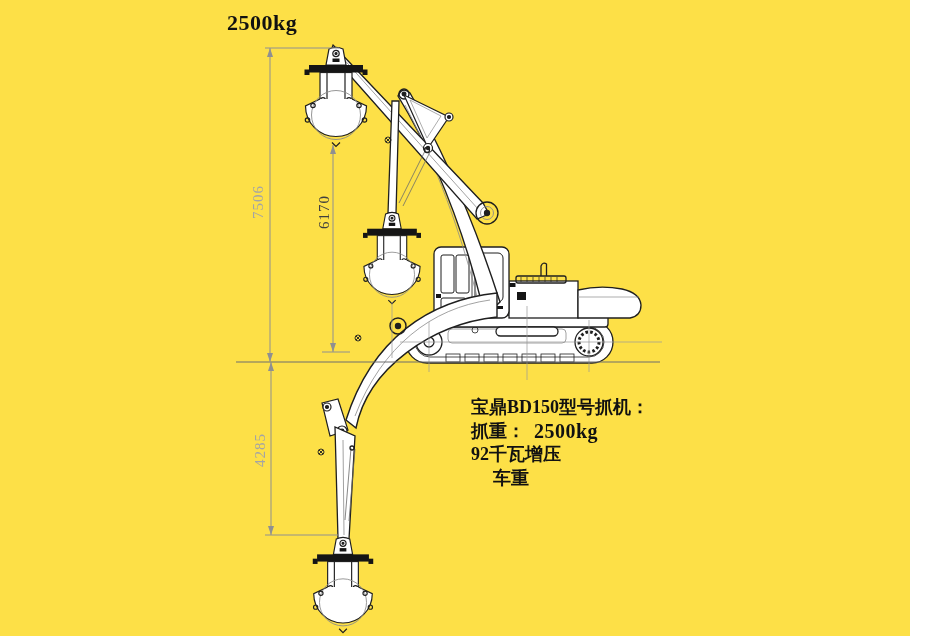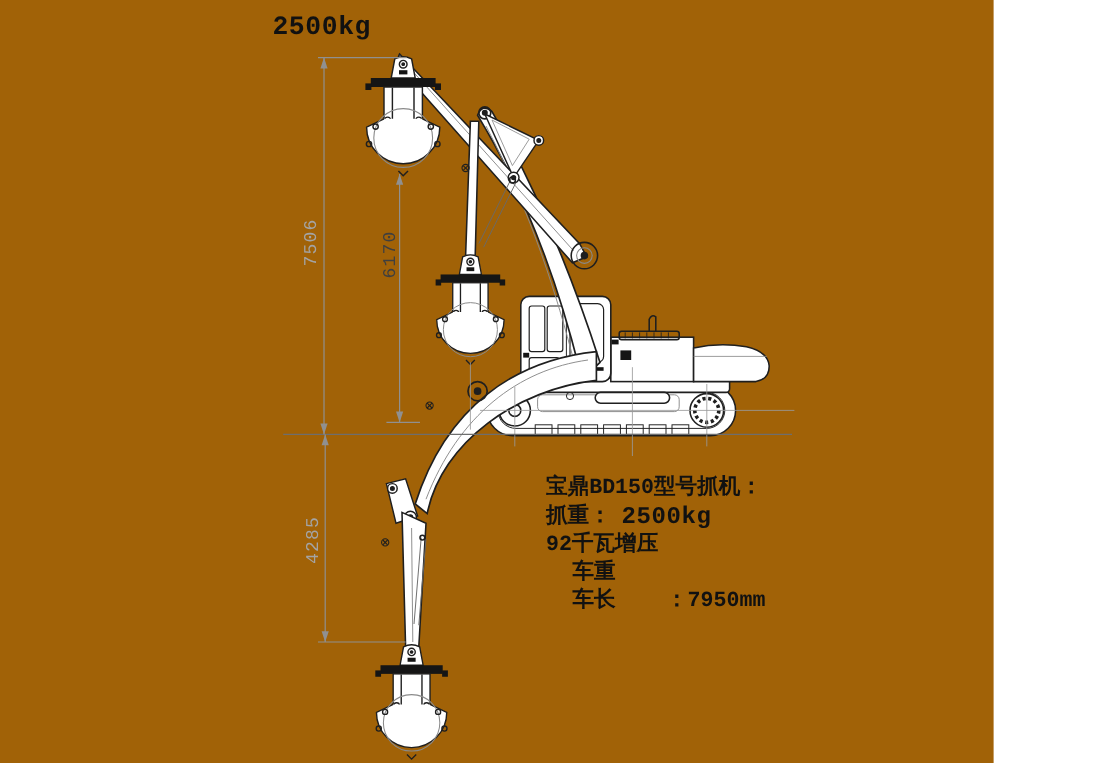--- a/index.html
+++ b/index.html
@@ -1,26 +1,26 @@
 <!DOCTYPE html>
 <html><head>
 <meta charset="utf-8">
 <style>
   html,body { margin:0; padding:0; background:#ffffff; }
   .canvas {
-    position:relative; width:828px; height:636px; background:#a16207;
-    font-family:Liberation Mono, monospace; overflow:hidden;
+    position:relative; width:910px; height:636px; background:#fde047;
+    font-family:Liberation Serif, serif; overflow:hidden;
   }
   .top-label {
     position:absolute; left:227px; top:10px;
     font-size:22px; font-weight:bold; color:#111; letter-spacing:.5px;
   }
   svg.drawing { position:absolute; left:0; top:0; }
   .spec {
-    position:absolute; left:455px; top:396px;
+    position:absolute; left:471px; top:396px;
     font-size:18px; font-weight:bold; color:#111;
   }
   .spec .row { display:flex; height:23.5px; line-height:23.5px; white-space:pre; }
   .spec .lbl.wide { width:78px;margin-left:22px; }
   .spec .val.big { font-size:20px; margin-left:9px; letter-spacing:.5px; }
   .dimtext { font-size:15px; font-weight:500; letter-spacing:1px; }
 </style>
 </head>
 <body>
 
@@ -233,19 +233,15 @@
     <div class="row">
       <span class="lbl">抓重：</span>
       <span class="val big">2500kg</span>
     </div>
     <div class="row">
       <span class="val">92千瓦增压</span>
     </div>
     <div class="row">
       <span class="lbl wide">车重</span>
     </div>
-    <div class="row">
-      <span class="lbl wide">车长</span>
-      <span class="val">：7950mm</span>
-    </div>
   </div>
 
 </div>
 
 </body></html>

